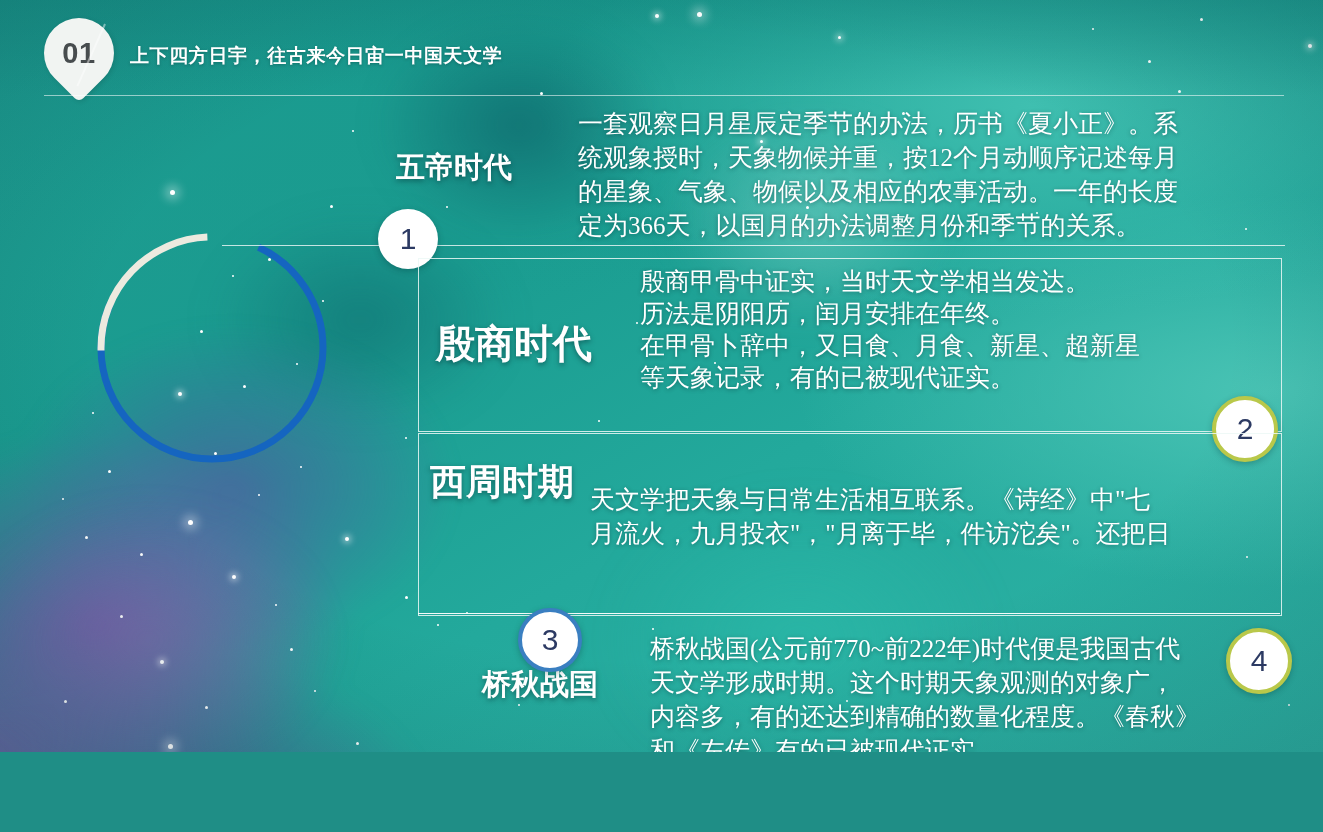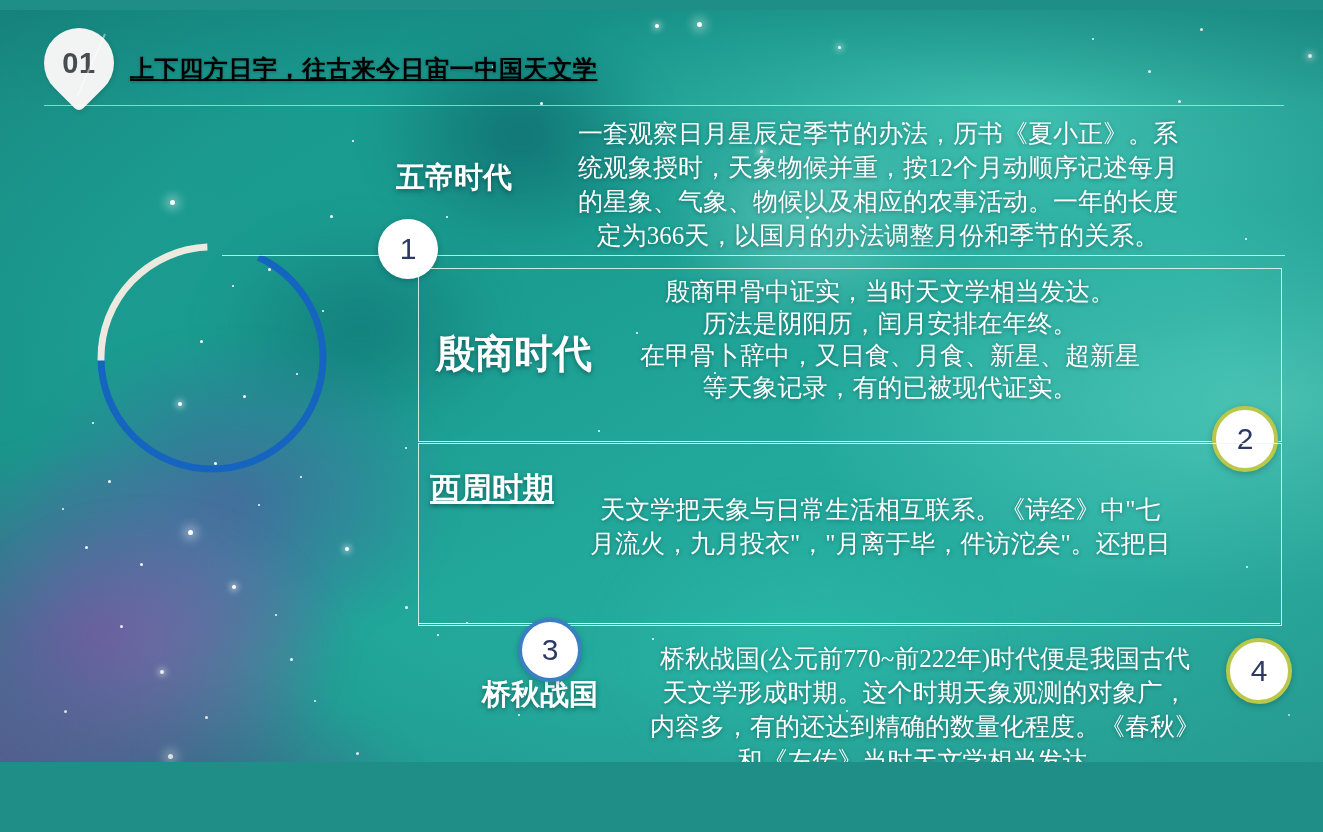--- a/index.html
+++ b/index.html
@@ -1,21 +1,21 @@
 <!DOCTYPE html>
 <html><head>
 <meta charset="utf-8">
 <style>
   html,body{margin:0;padding:0;}
   body{
     width:1323px;height:832px;overflow:hidden;
     font-family:"Liberation Sans","DejaVu Sans",sans-serif;
     background:#1f8e86;
   }
-  #slide{position:relative;width:1323px;height:752px;overflow:hidden;margin-top:10px;}
+  #slide{position:relative;width:1323px;height:752px;overflow:hidden;}
 
   
   .bg-base{
     position:absolute;inset:0;
     background:
       radial-gradient(ellipse 60% 45% at 78% 14%, #3fbfb0 0%, rgba(63,191,176,0) 62%),
       radial-gradient(ellipse 55% 40% at 96% 52%, #49c3b4 0%, rgba(73,195,180,0) 65%),
       radial-gradient(ellipse 70% 55% at 30% 8%, #1a9b8f 0%, rgba(26,155,143,0) 60%),
       linear-gradient(150deg,#1e9a8f 0%,#1a9c90 35%,#23a99c 60%,#2fb4a6 100%);
   }
@@ -80,24 +80,23 @@
     position:absolute;left:44px;top:18px;width:70px;height:70px;
     display:flex;align-items:center;justify-content:center;
     font-size:29px;font-weight:bold;color:#474c4e;letter-spacing:.5px;
   }
   .pin-slash{
     position:absolute;left:104px;top:24px;width:2px;height:68px;
     background:rgba(255,255,255,.45);transform:rotate(24deg);transform-origin:top center;
   }
   .header-title{
     position:absolute;left:130px;top:43px;
-    font-size:24px;font-weight:bold;color:#000000;letter-spacing:.6px;
+    font-size:19px;font-weight:bold;color:#ffffff;letter-spacing:.6px;
     text-shadow:0 1px 3px rgba(0,40,44,.35);
     white-space:nowrap;
-    text-decoration:underline;
   }
   .header-rule{
     position:absolute;left:44px;top:95px;width:1240px;height:1px;
     background:rgba(255,255,255,.55);
   }
 
   
   .ring-wrap{position:absolute;left:92px;top:228px;width:240px;height:240px;}
   .ring-wrap svg{display:block;}
   .ring-label{
@@ -120,21 +119,21 @@
   .panel-box{position:absolute;border:1px solid rgba(236,248,246,.85);}
   .panel-title{
     position:absolute;font-weight:bold;color:#ffffff;
     text-shadow:0 2px 5px rgba(0,40,44,.5);white-space:nowrap;
   }
   .panel-body{
     position:absolute;color:#ffffff;
     font-family:"Liberation Serif","DejaVu Serif",serif;
     text-shadow:0 1px 4px rgba(0,40,44,.45);
   }
-  .panel-body div{white-space:nowrap;text-align:center;}
+  .panel-body div{white-space:nowrap;}
 
   
   .badge{
     position:absolute;border-radius:50%;
     display:flex;align-items:center;justify-content:center;
     background:#ffffff;color:#2c3a63;
     font-family:"Liberation Sans","DejaVu Sans",sans-serif;
     font-size:30px;font-weight:400;
     box-shadow:0 2px 6px rgba(0,40,44,.28);
   }
@@ -267,34 +266,34 @@
       <div>殷商甲骨中证实，当时天文学相当发达。</div>
       <div>历法是阴阳历，闰月安排在年终。</div>
       <div>在甲骨卜辞中，又日食、月食、新星、超新星</div>
       <div>等天象记录，有的已被现代证实。</div>
     </div>
   </div>
   <div class="badge olive" style="left:1212px;top:396px;width:58px;height:58px;">2</div>
 
   <div class="panel">
     <div class="panel-box" style="left:418px;top:433px;width:862px;height:181px;"></div>
-    <div class="panel-title" style="left:430px;top:458px;font-size:31px;text-decoration:underline;">西周时期</div>
+    <div class="panel-title" style="left:430px;top:458px;font-size:36px;">西周时期</div>
     <div class="panel-body" style="left:590px;top:483px;font-size:25px;line-height:34px;">
       <div>天文学把天象与日常生活相互联系。《诗经》中"七</div>
       <div>月流火，九月投衣"，"月离于毕，件访沱矣"。还把日</div>
     </div>
   </div>
 
   <div class="panel">
     <div class="panel-box" style="left:418px;top:613px;width:862px;height:166px;border-left:none;border-bottom:none;border-right:none;"></div>
     <div class="hline" style="left:418px;top:613px;width:862px;"></div>
     <div class="panel-title" style="left:482px;top:665px;font-size:29px;">桥秋战国</div>
     <div class="panel-body" style="left:650px;top:632px;font-size:25px;line-height:34px;">
       <div>桥秋战国(公元前770~前222年)时代便是我国古代</div>
       <div>天文学形成时期。这个时期天象观测的对象广，</div>
       <div>内容多，有的还达到精确的数量化程度。《春秋》</div>
-      <div>和《左传》当时天文学相当发达。</div>
+      <div>和《左传》有的已被现代证实。</div>
     </div>
   </div>
   <div class="badge blue" style="left:518px;top:608px;width:56px;height:56px;">3</div>
   <div class="badge olive" style="left:1226px;top:628px;width:58px;height:58px;">4</div>
 
 </div>
 
 </body></html>

